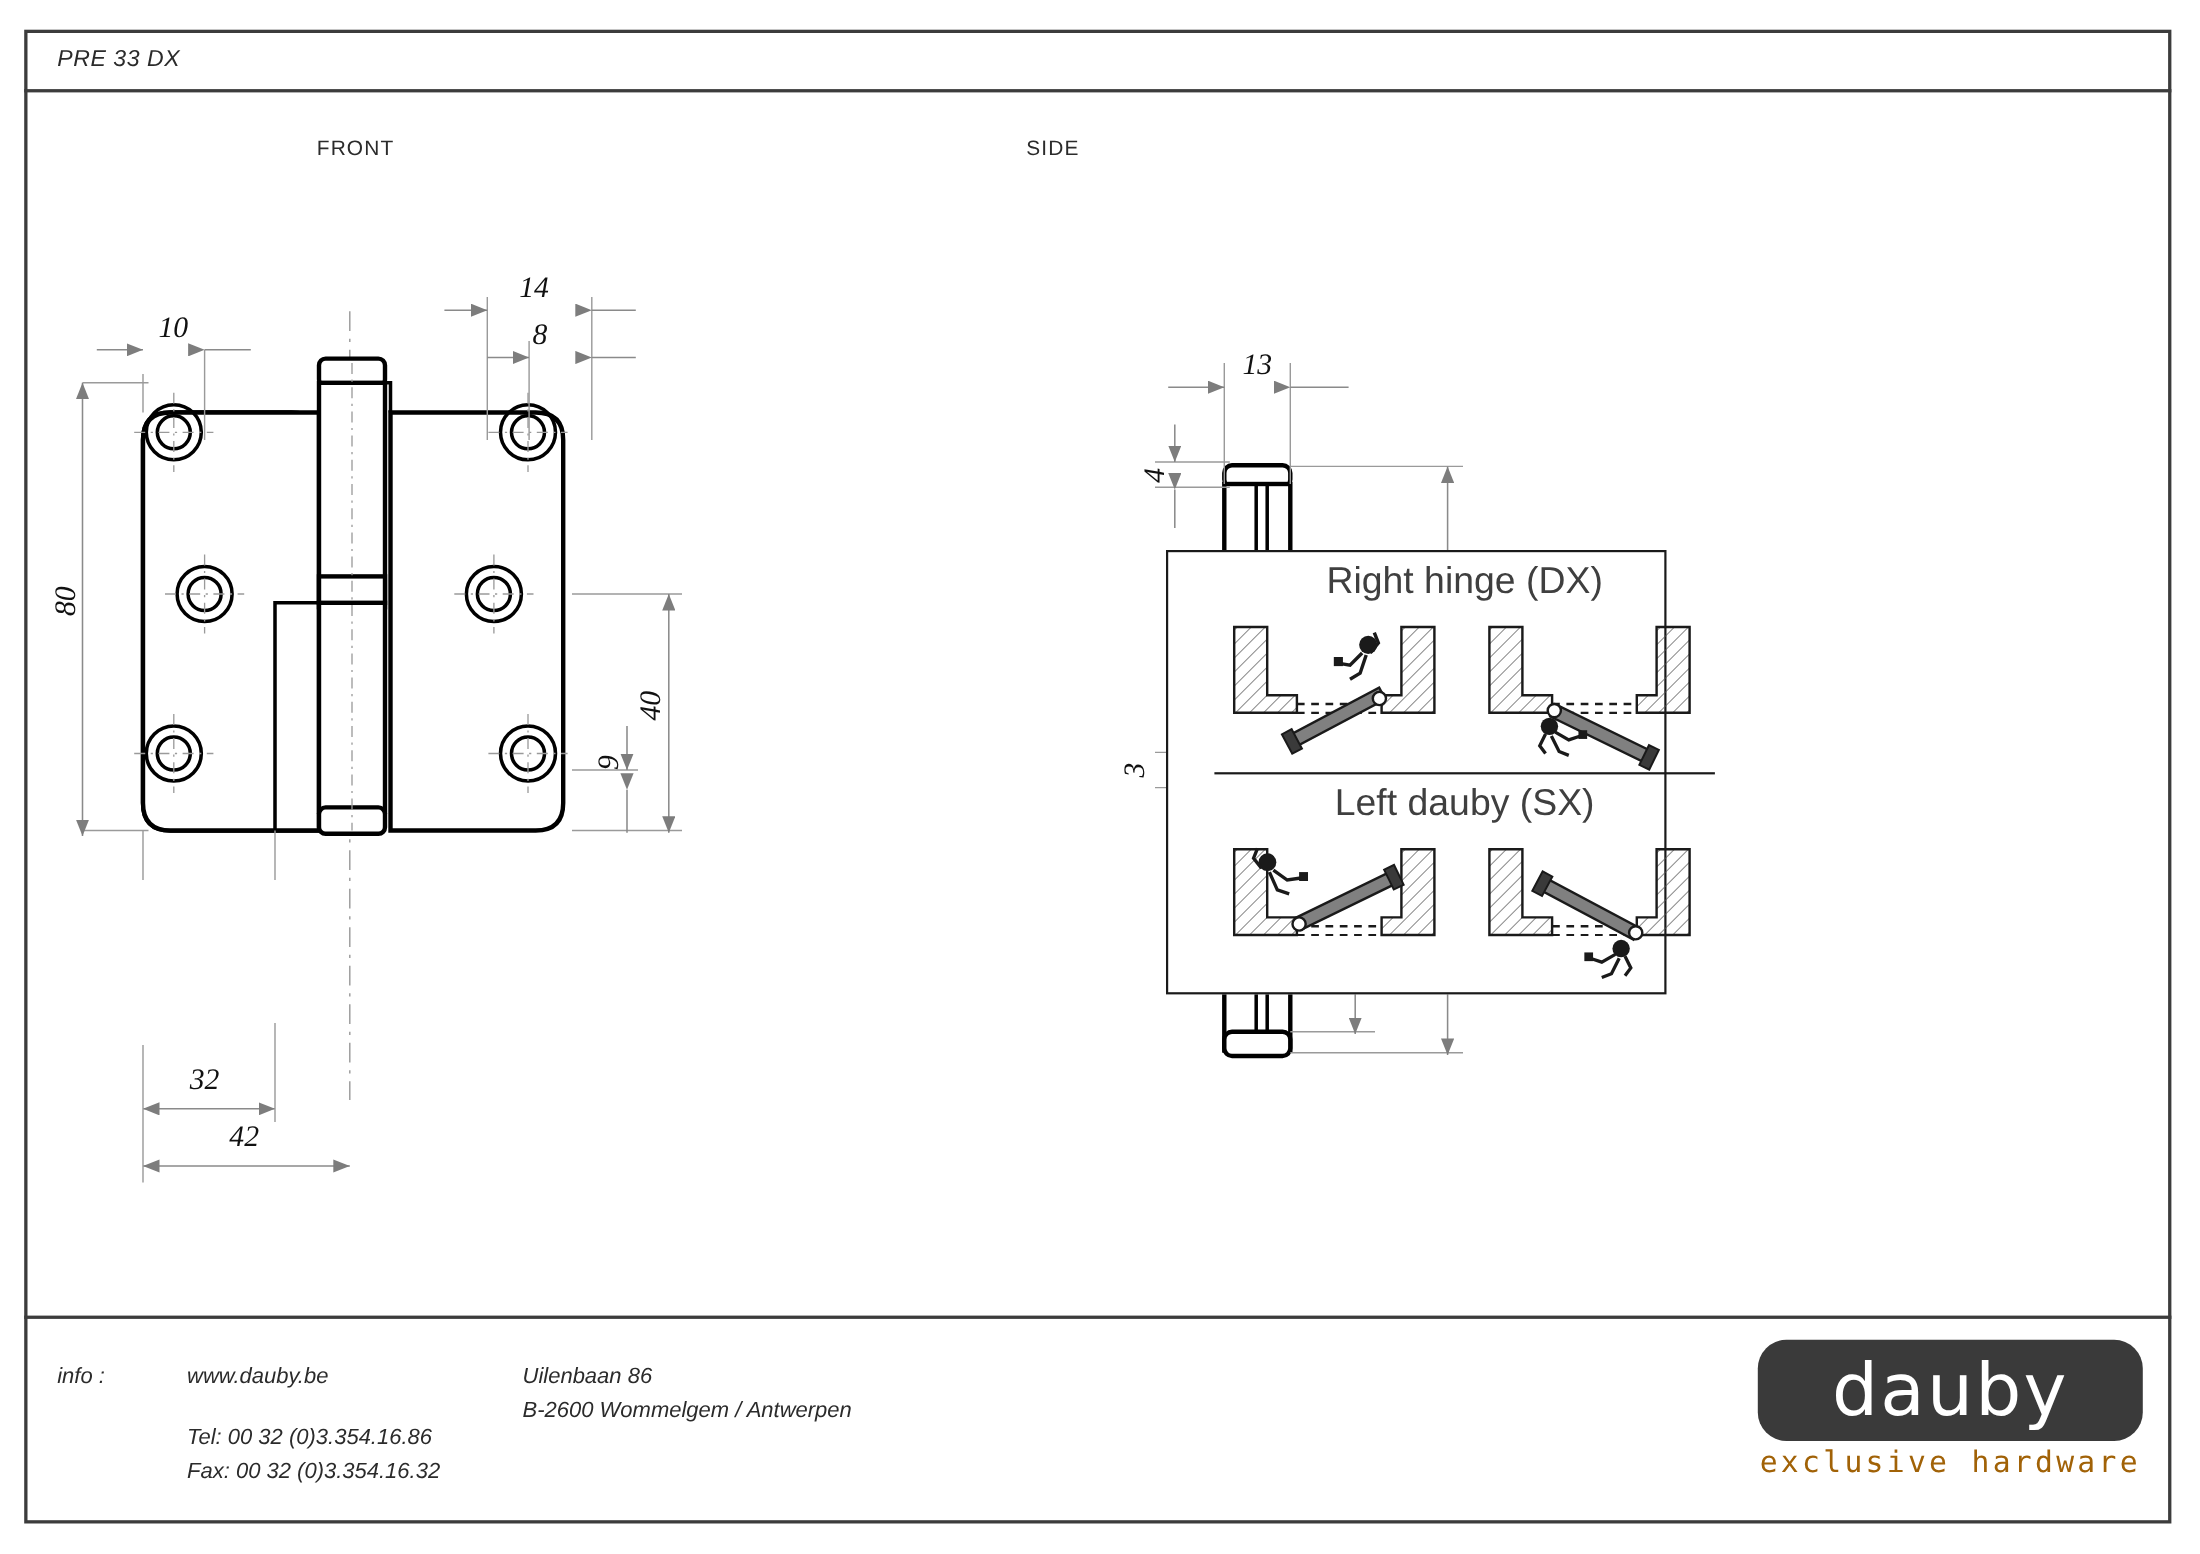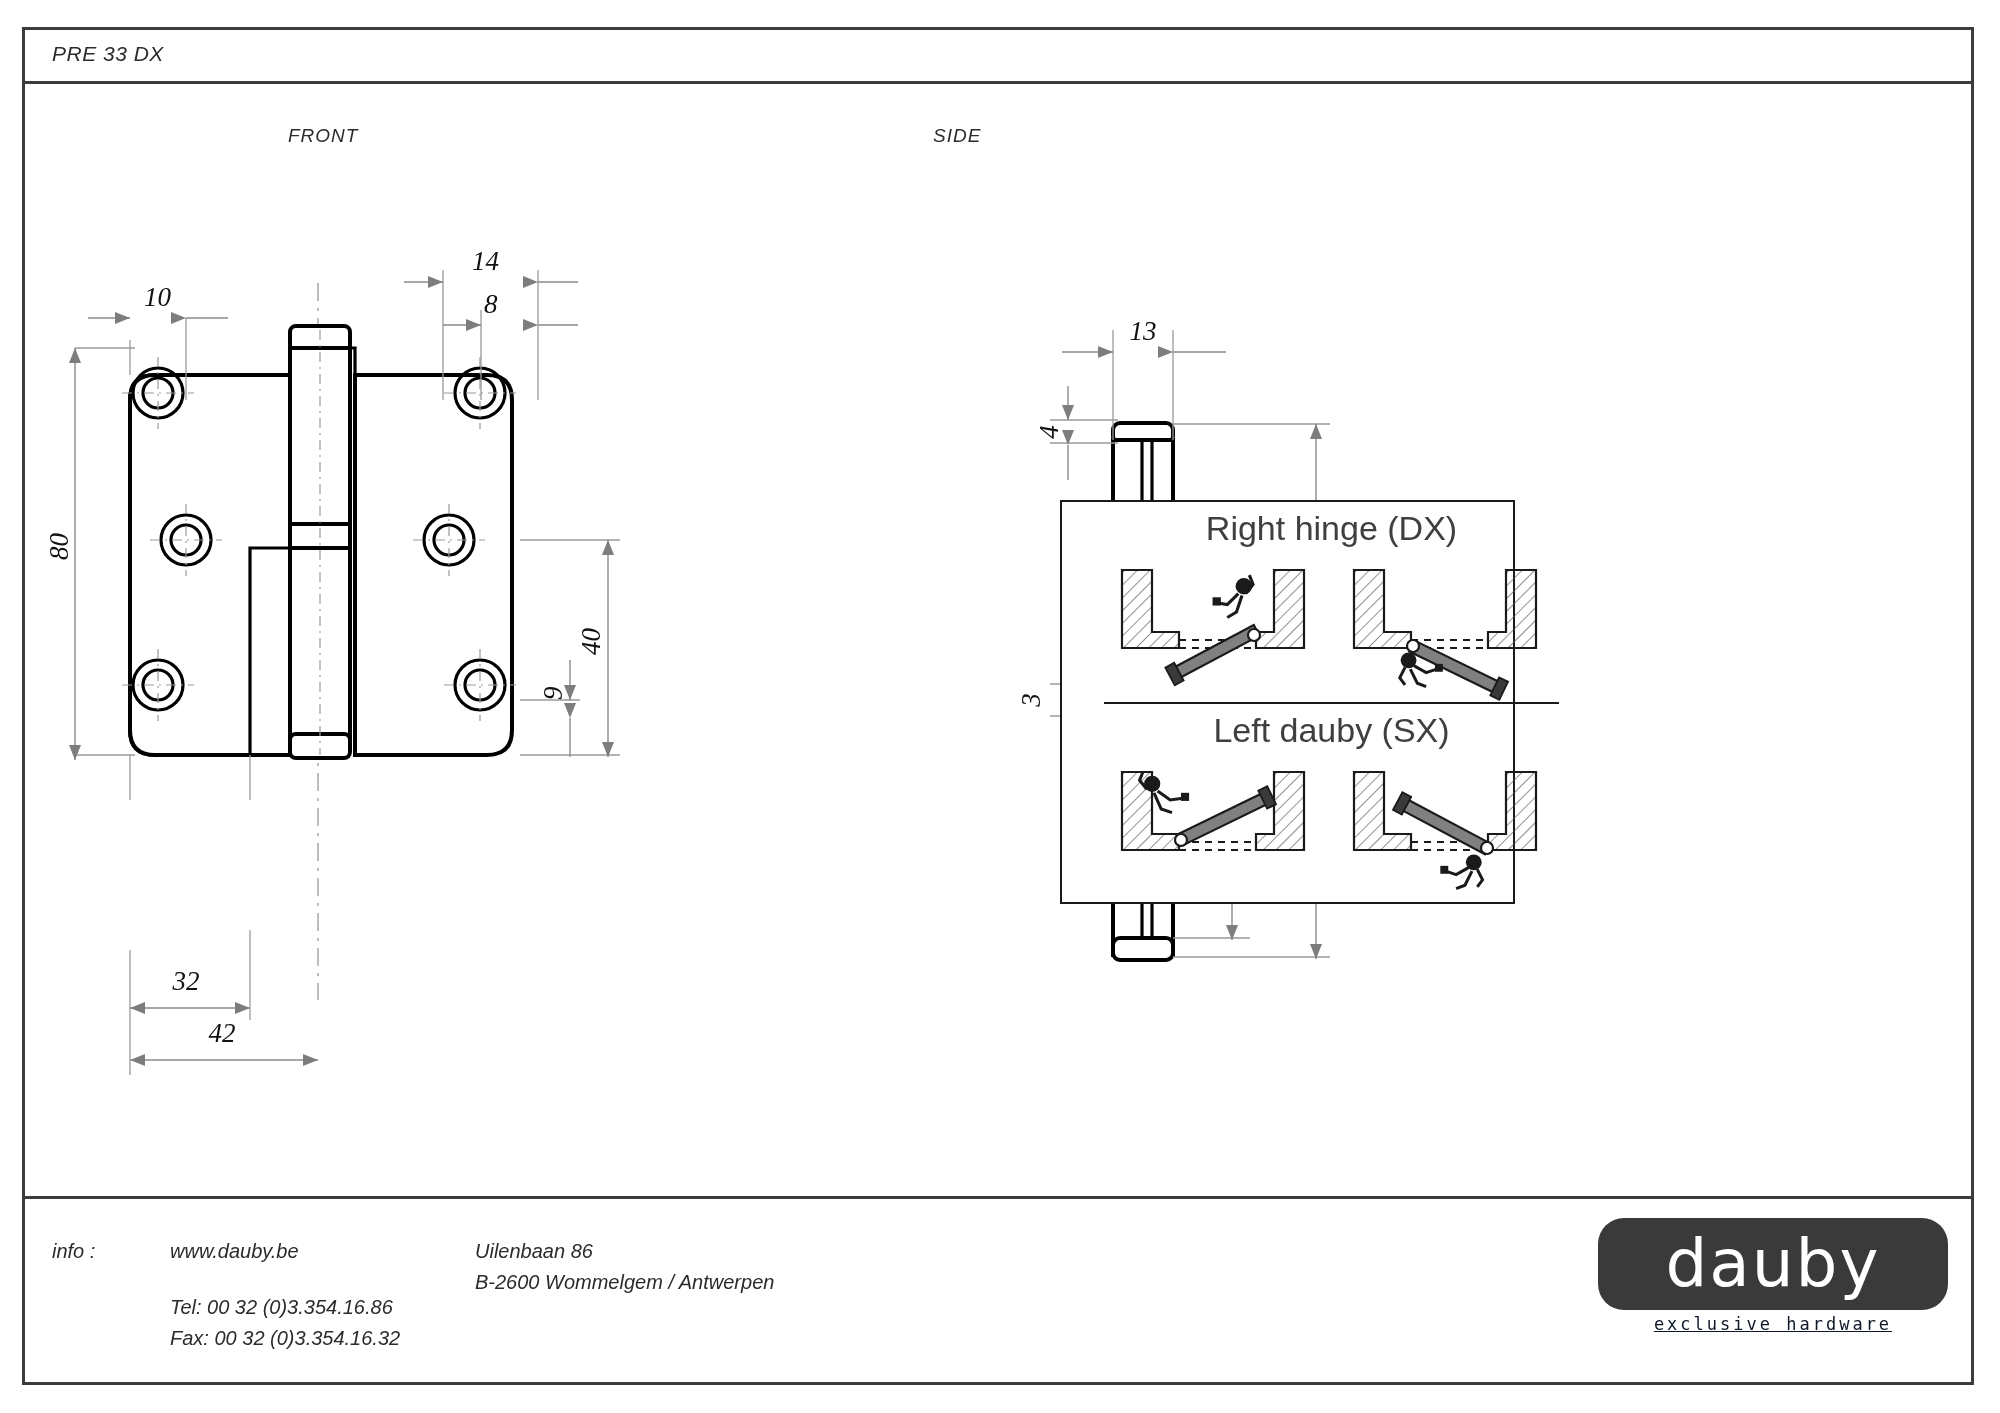--- a/index.html
+++ b/index.html
@@ -2,21 +2,21 @@
 <html><head>
 <meta charset="utf-8">
 <style>
   html,body{margin:0;padding:0;background:#ffffff;}
   body{width:2000px;height:1413px;font-family:"Liberation Sans",sans-serif;overflow:hidden;}
   #sheet{position:relative;width:2000px;height:1413px;background:#fff;}
   .frame{position:absolute;left:22px;top:27px;width:1952px;height:1358px;border:3px solid #3c3c3c;box-sizing:border-box;}
   .titlebar{position:absolute;left:22px;top:27px;width:1952px;height:57px;border-bottom:3px solid #3c3c3c;box-sizing:border-box;}
   .title-text{position:absolute;left:52px;top:42px;font-size:21px;font-style:italic;color:#2b2b2b;letter-spacing:.5px;}
   .footbar{position:absolute;left:22px;top:1196px;width:1952px;height:189px;border-top:3px solid #3c3c3c;box-sizing:border-box;}
-  .view-label{position:absolute;font-size:19px;font-style:italic;color:#2b2b2b;letter-spacing:1px;}
+  .view-label{position:absolute;font-size:19px;color:#2b2b2b;letter-spacing:1px;}
   #front-label{left:288px;top:125px;}
   #side-label{left:933px;top:125px;}
   svg{position:absolute;left:0;top:0;overflow:visible;}
   .dimtxt{font-family:"Liberation Serif",serif;font-style:italic;font-size:27px;fill:#111;}
   .dimline{stroke:#8a8a8a;stroke-width:1.4;fill:none;}
   .extline{stroke:#9a9a9a;stroke-width:1.3;fill:none;}
   .centerline{stroke:#9a9a9a;stroke-width:1.3;stroke-dasharray:18 7 3 7;fill:none;}
   .centerline2{stroke:#9a9a9a;stroke-width:1.2;stroke-dasharray:10 5 2 5;fill:none;}
   .part{stroke:#000;stroke-width:4;fill:#fff;}
   .partthin{stroke:#000;stroke-width:3.2;fill:none;}
@@ -30,21 +30,21 @@
   .footinfo{position:absolute;font-style:italic;font-size:20px;color:#2b2b2b;white-space:nowrap;}
   #f-info{left:52px;top:1240px;text-align:center;}
   #f-web{left:170px;top:1240px;text-align:right;}
   #f-tel{left:170px;top:1296px;}
   #f-fax{left:170px;top:1327px;}
   #f-addr1{left:475px;top:1240px;}
   #f-addr2{left:475px;top:1271px;}
   .logo{position:absolute;left:1598px;top:1218px;width:350px;height:135px;}
   .logo-badge{position:absolute;left:0;top:0;width:350px;height:92px;background:#3a3a3a;border-radius:26px;}
   .logo-word{position:absolute;left:0;top:0;width:350px;height:92px;line-height:92px;text-align:center;color:#fff;font-size:66px;font-family:"DejaVu Sans",sans-serif;letter-spacing:2px;}
-  .logo-sub{position:absolute;left:0;top:96px;width:350px;text-align:center;color:#0f172a;font-size:17px;font-family:"DejaVu Sans Mono",monospace;letter-spacing:3px;text-decoration:underline;}
+  .logo-sub{position:absolute;left:0;top:96px;width:350px;text-align:center;color:#a16207;font-size:27px;font-family:"DejaVu Sans Mono",monospace;letter-spacing:3px;}
 </style>
 </head>
 <body>
 
 <div id="sheet">
 
   <div class="frame"></div>
   <div class="titlebar"></div>
   <div class="title-text">PRE 33 DX</div>
 

